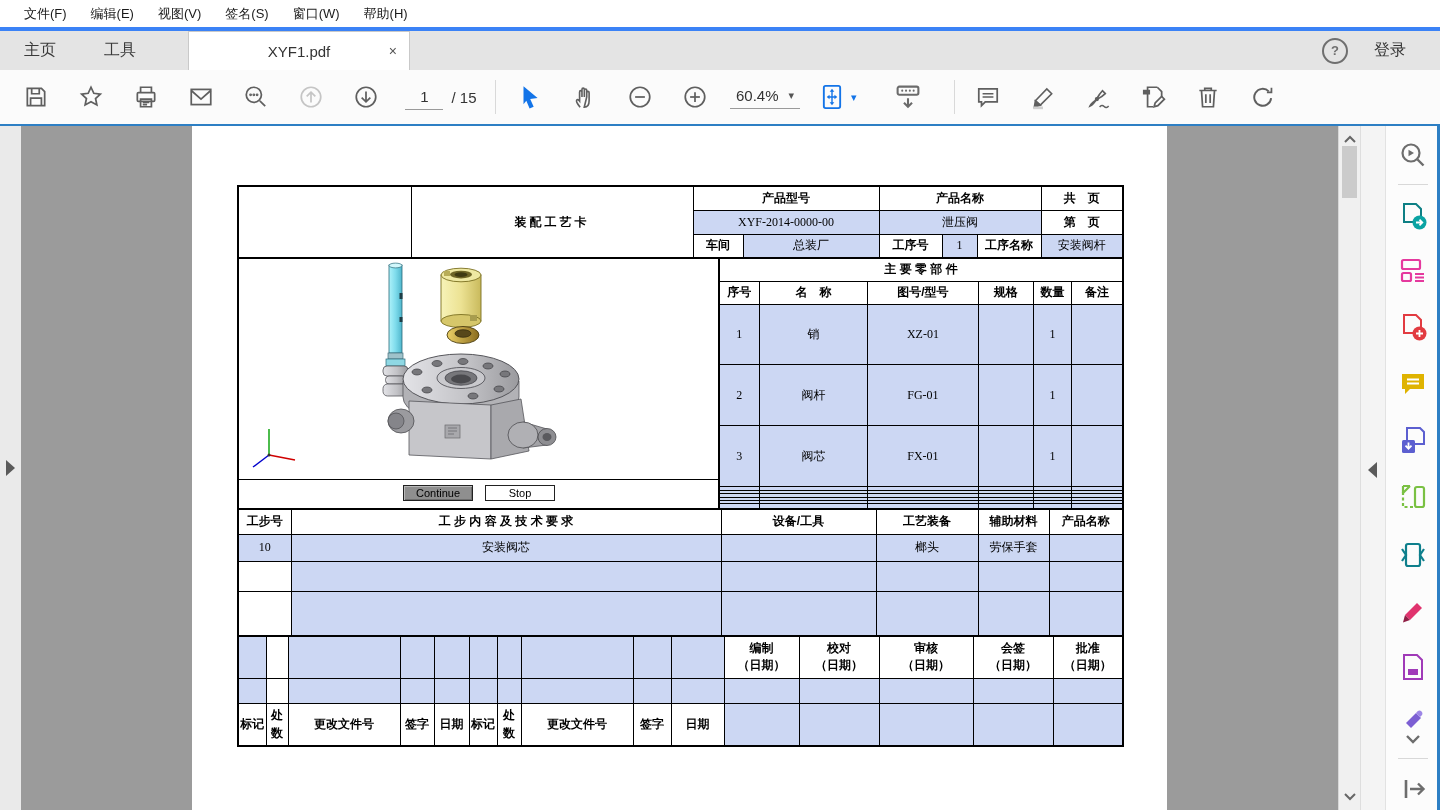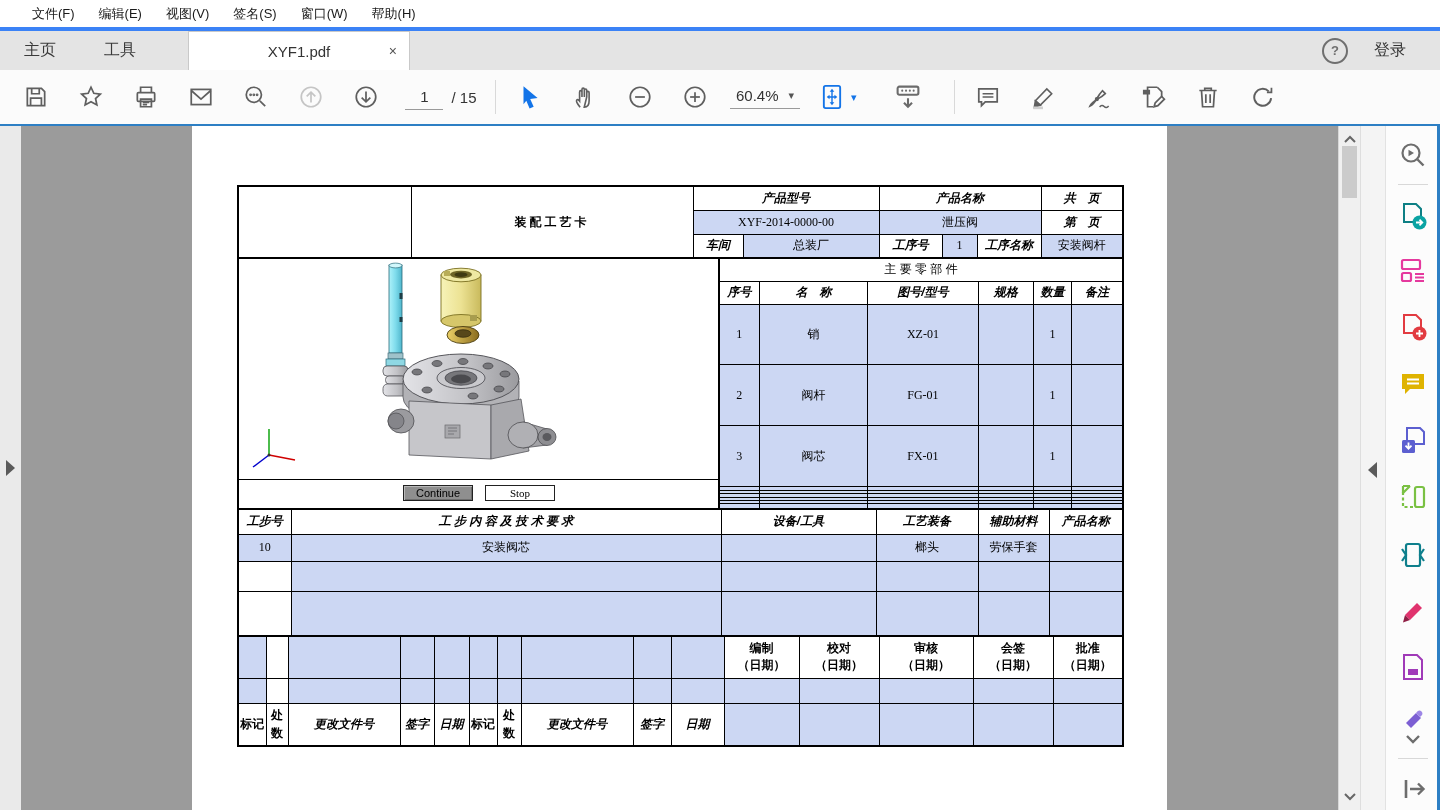--- a/index.html
+++ b/index.html
@@ -1,20 +1,20 @@
 <!DOCTYPE html>
 <html><head>
 <meta charset="utf-8">
 <style>
   html,body{margin:0;padding:0;background:#666;}
   #app{position:relative;width:1440px;height:810px;background:#fff;overflow:hidden;
        font-family:"Liberation Sans","DejaVu Sans",sans-serif;-webkit-font-smoothing:antialiased;}
   
   .menubar{position:absolute;left:0;top:0;width:1440px;height:27px;background:#ffffff;
-           display:flex;align-items:center;padding-left:20px;box-sizing:border-box;}
+           display:flex;align-items:center;padding-left:12px;box-sizing:border-box;}
   .menu-item{font-size:13px;color:#1a1a1a;padding:0 12px;cursor:default;}
   
   .tabbar{position:absolute;left:0;top:27px;width:1440px;height:43px;background:#e4e4e4;
           display:flex;align-items:stretch;box-sizing:border-box;border-top:4px solid #3b82f6;}
   .tab{display:flex;align-items:center;justify-content:center;padding:0 24px;font-size:16px;color:#3a3a3a;}
   .doctab{margin-left:28px;width:220px;background:#ffffff;border:1px solid #c9c9c9;border-bottom:none;
           display:flex;align-items:center;justify-content:center;position:relative;font-size:15px;color:#333;}
   .closex{position:absolute;right:12px;top:50%;transform:translateY(-50%);font-size:14px;color:#555;}
   .tabbar-right{margin-left:auto;display:flex;align-items:center;gap:26px;padding-right:34px;}
   .helpicon{width:22px;height:22px;border:2px solid #6f6f6f;border-radius:50%;display:flex;
@@ -39,36 +39,36 @@
   
   .docarea{position:absolute;left:0;top:126px;width:1440px;height:684px;background:#9b9b9b;overflow:hidden;}
   .leftstrip{position:absolute;left:0;top:0;width:21px;height:684px;background:#eaeaea;}
   .ltri{position:absolute;left:6px;top:334px;width:0;height:0;border-top:8px solid transparent;
         border-bottom:8px solid transparent;border-left:9px solid #5a5a5a;}
   .page{position:absolute;left:192px;top:0;width:975px;height:684px;background:#ffffff;}
   
   table.grid{border-collapse:collapse;table-layout:fixed;position:absolute;border:2px solid #000;background:#fff;}
   table.grid td{border:1px solid #000;padding:0;text-align:center;vertical-align:middle;overflow:hidden;
                 font-size:12px;color:#000;}
-  .lbl{font-weight:bold;font-size:12px;font-style:italic;}
+  .lbl{font-weight:bold;font-size:12px;}
   .f{background:#ccd7f3;background-clip:content-box;padding:2px;color:#98a2c8;}
   .fser{font-family:"Liberation Serif","DejaVu Serif",serif;font-size:12.5px;}
   .doc-title{font-size:30px;font-weight:bold;letter-spacing:3px;}
-  .parts-title{font-weight:normal;font-size:13px;margin-left:27px;}
+  .parts-title{font-weight:bold;font-size:13px;margin-left:27px;}
   .twoline{line-height:1.45;font-size:11.5px;font-weight:bold;}
   .wrapv{font-weight:bold;font-size:11px;line-height:1.5;word-break:break-all;padding:0 5px;}
   
   .imgblock{position:absolute;left:237px;top:131px;width:483px;height:253px;border:2px solid #000;
             background:#fff;box-sizing:border-box;}
   .imgwrap{position:absolute;left:0;top:0;right:0;bottom:29px;}
   .btnstrip{position:absolute;left:0;right:0;bottom:0;height:28px;border-top:1px solid #000;}
   .btn3d{position:absolute;top:5px;height:16px;width:70px;font-size:11px;line-height:15px;text-align:center;
          border:1px solid #222;box-sizing:border-box;}
   .btn-continue{left:164px;background:#8f8f8f;box-shadow:inset 1px 1px 0 #b9b9b9, inset -1px -1px 0 #6e6e6e;}
-  .btn-stop{left:246px;background:#ffffff;font-family:Liberation Serif, serif;}
+  .btn-stop{left:246px;background:#ffffff;}
   
   .scrollbar{position:absolute;left:1338px;top:0;width:22px;height:684px;background:#f0f0f0;border-left:1px solid #d8d8d8;box-sizing:border-box;}
   .scrollthumb{position:absolute;left:3px;top:20px;width:15px;height:52px;background:#cbcbcb;}
   .schev{position:absolute;left:3px;width:16px;height:16px;}
   .strip2{position:absolute;left:1360px;top:0;width:25px;height:684px;background:#f4f4f4;border-left:1px solid #dedede;box-sizing:border-box;}
   .rtri{position:absolute;left:7px;top:336px;width:0;height:0;border-top:8px solid transparent;
         border-bottom:8px solid transparent;border-right:9px solid #5a5a5a;}
   .sidebar{position:absolute;left:1385px;top:0;width:55px;height:684px;background:#fcfcfc;border-left:1px solid #e2e2e2;box-sizing:border-box;}
   .sico{position:absolute;left:12px;width:30px;height:30px;}
   .sdiv{position:absolute;left:12px;width:30px;height:1px;background:#d8d8d8;}

